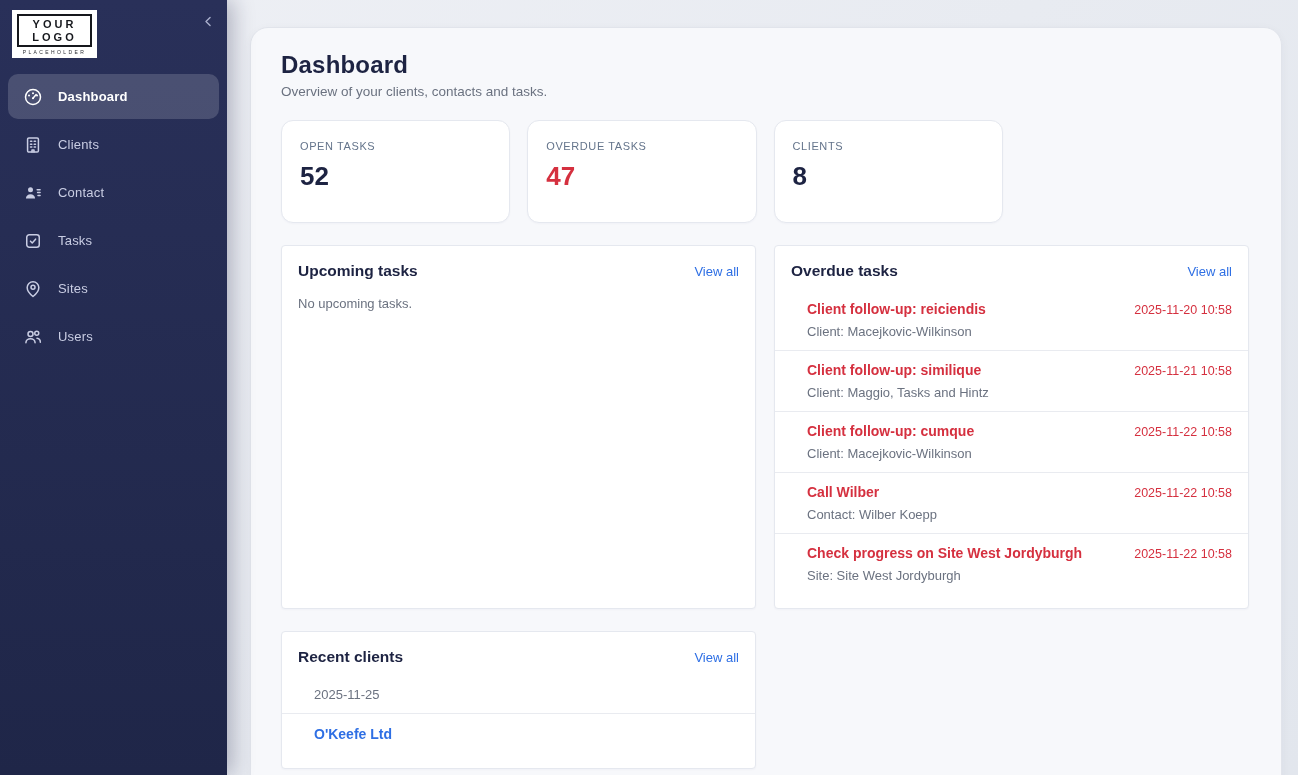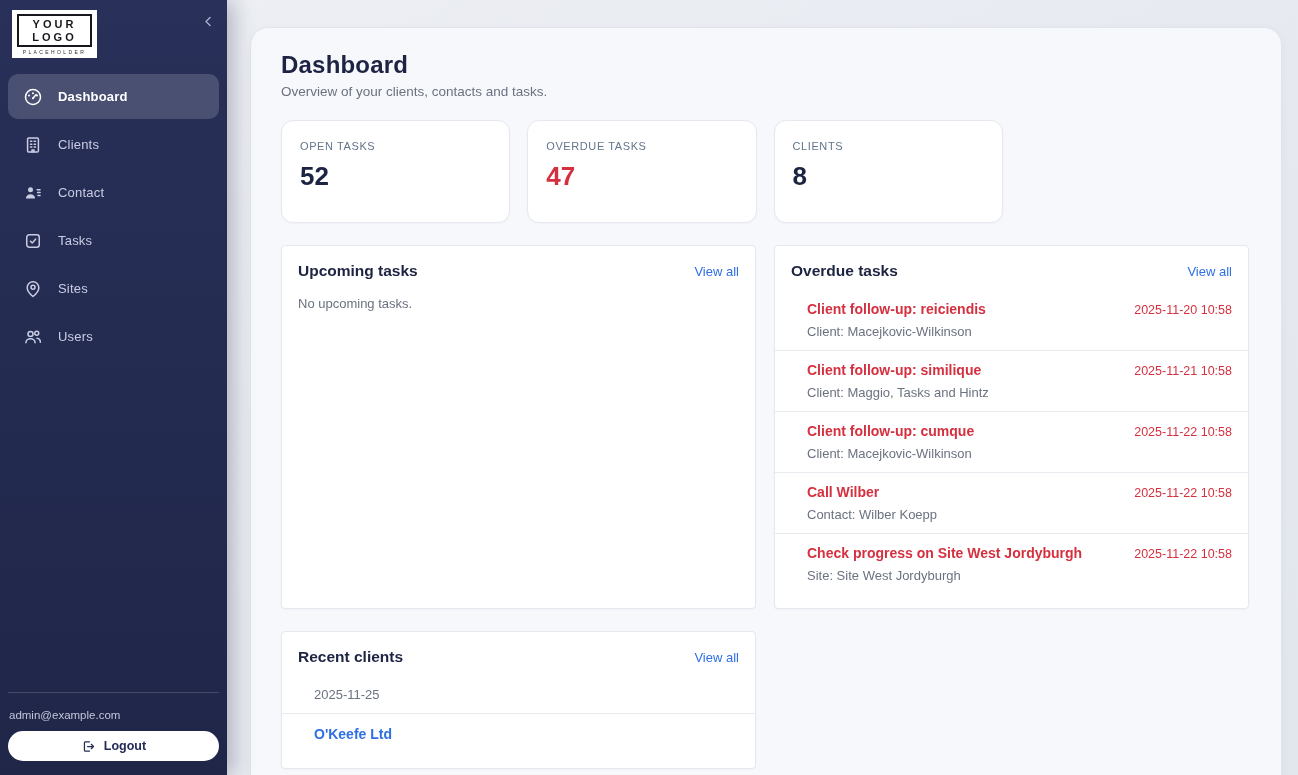--- a/index.html
+++ b/index.html
@@ -169,32 +169,20 @@
             <circle cx="9" cy="8.5" r="3"></circle>
             <path d="M3.5 19c0-3 2.5-5 5.5-5s5.5 2 5.5 5"></path>
             <circle cx="16.5" cy="7.5" r="2.4"></circle>
             <path d="M16.8 13.6c2.4.3 4 2 4 4.6"></path>
           </svg>
       </span>
       <span class="nav-label">Users</span>
     </div>
   </nav>
 
-  <div class="sidebar-footer">
-    <div class="sidebar-email">admin@example.com</div>
-    <button class="logout-btn">
-      <span style="display:flex;">
-        <svg viewBox="0 0 24 24" fill="none" stroke="currentColor" stroke-width="2" stroke-linecap="round" stroke-linejoin="round">
-            <path d="M13.5 4.5H7a1.5 1.5 0 0 0-1.5 1.5v12A1.5 1.5 0 0 0 7 19.5h6.5"></path>
-            <path d="M10.5 12h9.5M16.5 8.5 20 12l-3.5 3.5"></path>
-          </svg>
-      </span>
-      <span>Logout</span>
-    </button>
-  </div>
 </aside>
 
 <main class="main">
   <div class="content-card">
     <h1 class="page-title">Dashboard</h1>
     <div class="page-subtitle">Overview of your clients, contacts and tasks.</div>
 
     <div class="stats-grid">
 
         <div class="stat-card">

